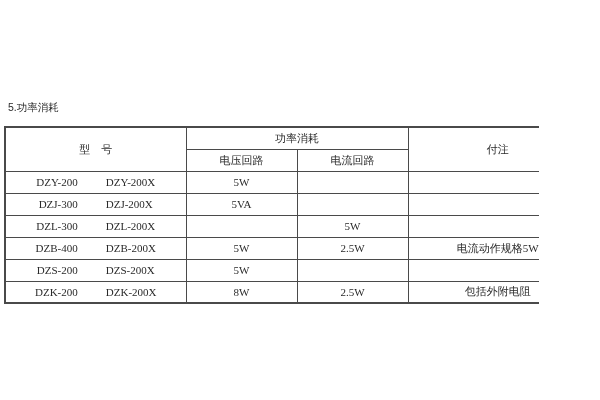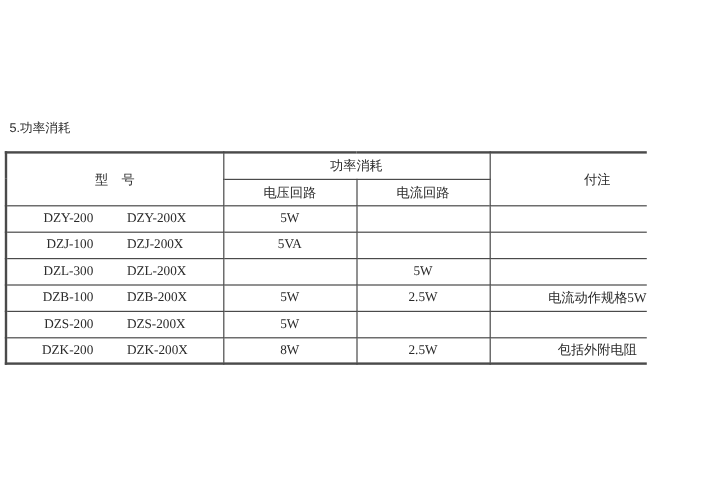--- a/index.html
+++ b/index.html
@@ -83,21 +83,21 @@
           </div>
         </td>
         <td>5W</td>
         <td></td>
         <td></td>
       </tr>
 
       <tr class="data-row">
         <td>
           <div class="model-pair">
-            <span>DZJ-100</span>
+            <span>DZJ-300</span>
             <span>DZJ-200X</span>
           </div>
         </td>
         <td>5VA</td>
         <td></td>
         <td></td>
       </tr>
 
       <tr class="data-row">
         <td>
@@ -107,21 +107,21 @@
           </div>
         </td>
         <td></td>
         <td>5W</td>
         <td></td>
       </tr>
 
       <tr class="data-row">
         <td>
           <div class="model-pair">
-            <span>DZB-100</span>
+            <span>DZB-400</span>
             <span>DZB-200X</span>
           </div>
         </td>
         <td>5W</td>
         <td>2.5W</td>
         <td>电流动作规格5W</td>
       </tr>
 
       <tr class="data-row">
         <td>

